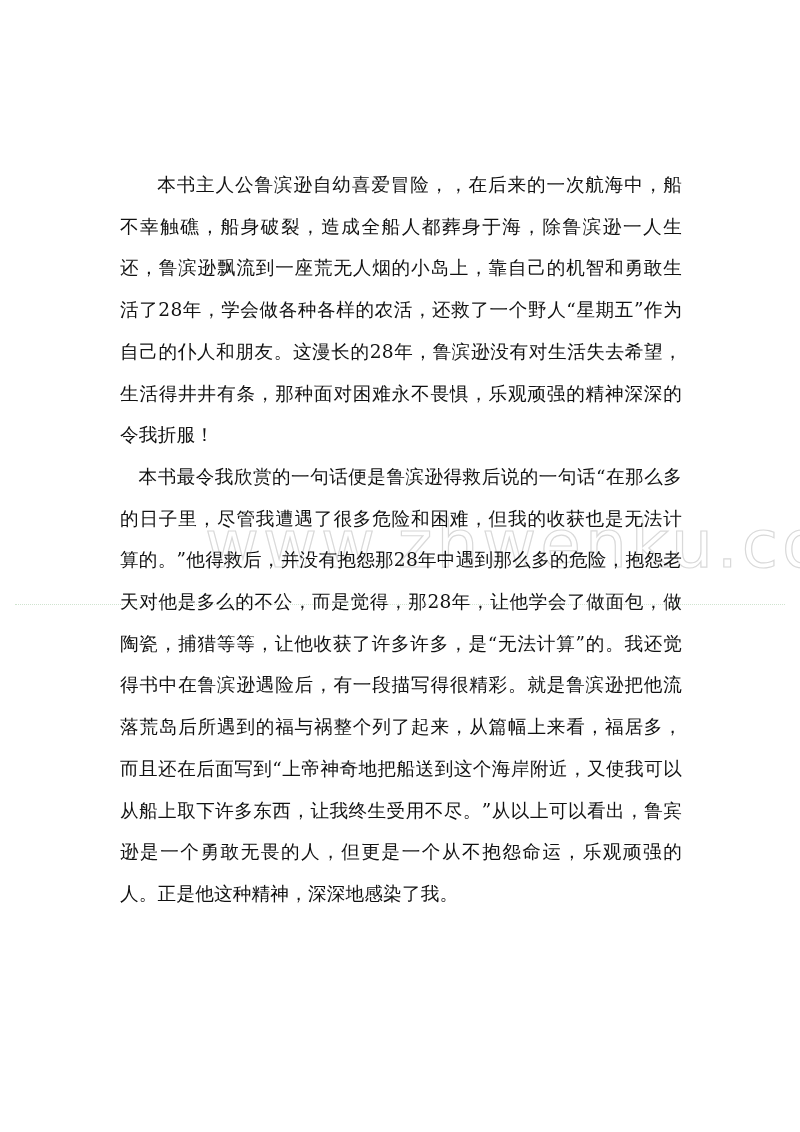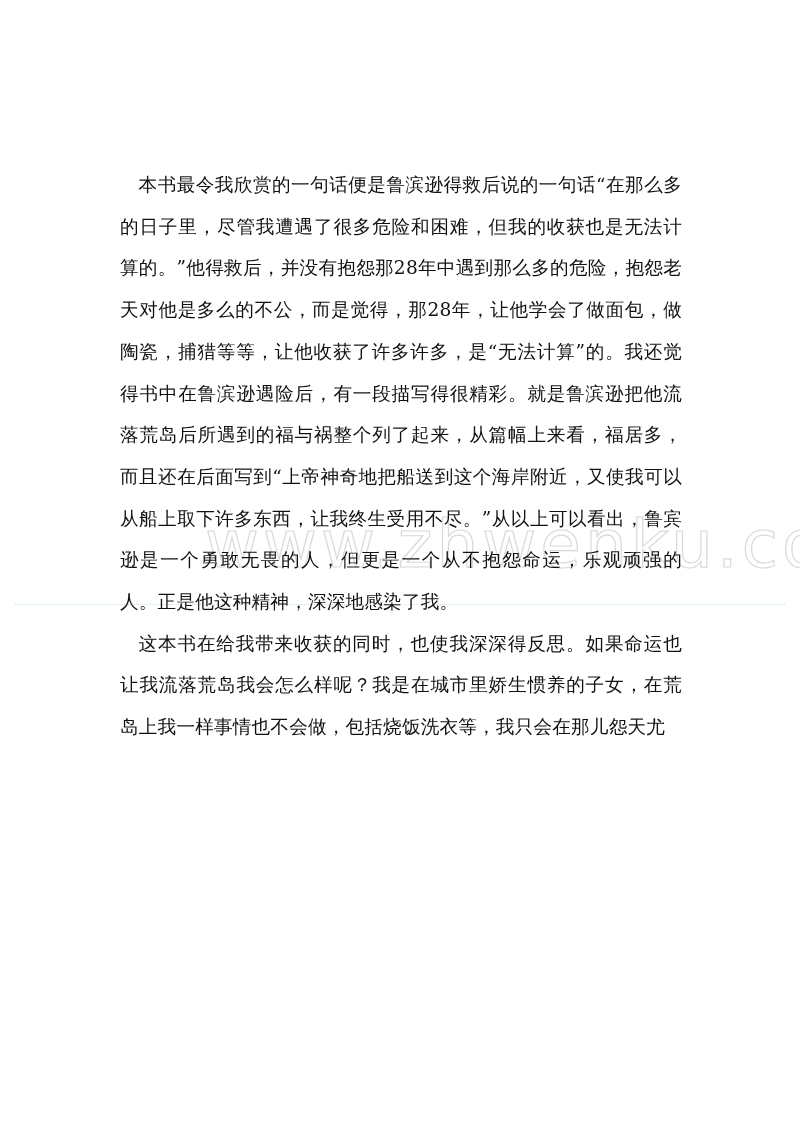--- a/index.html
+++ b/index.html
@@ -75,16 +75,16 @@
   </style>
 </head>
 <body>
 
 <div class="page">
   <div class="guide-line"></div>
   <div class="watermark">www.zhwenku.com</div>
 
 
   <div class="body-text">
+    <p class="para indent-2">本书主人公鲁滨逊自幼喜爱冒险，，在后来的一次航海中，船不幸触礁，船身破裂，造成全船人都葬身于海，除鲁滨逊一人生还，鲁滨逊飘流到一座荒无人烟的小岛上，靠自己的机智和勇敢生活了28年，学会做各种各样的农活，还救了一个野人“星期五”作为自己的仆人和朋友。这漫长的28年，鲁滨逊没有对生活失去希望，生活得井井有条，那种面对困难永不畏惧，乐观顽强的精神深深的令我折服！</p>
     <p class="para indent-1">本书最令我欣赏的一句话便是鲁滨逊得救后说的一句话“在那么多的日子里，尽管我遭遇了很多危险和困难，但我的收获也是无法计算的。”他得救后，并没有抱怨那28年中遇到那么多的危险，抱怨老天对他是多么的不公，而是觉得，那28年，让他学会了做面包，做陶瓷，捕猎等等，让他收获了许多许多，是“无法计算”的。我还觉得书中在鲁滨逊遇险后，有一段描写得很精彩。就是鲁滨逊把他流落荒岛后所遇到的福与祸整个列了起来，从篇幅上来看，福居多，而且还在后面写到“上帝神奇地把船送到这个海岸附近，又使我可以从船上取下许多东西，让我终生受用不尽。”从以上可以看出，鲁宾逊是一个勇敢无畏的人，但更是一个从不抱怨命运，乐观顽强的人。正是他这种精神，深深地感染了我。</p>
-    <p class="para indent-1">这本书在给我带来收获的同时，也使我深深得反思。如果命运也让我流落荒岛我会怎么样呢？我是在城市里娇生惯养的子女，在荒岛上我一样事情也不会做，包括烧饭洗衣等，我只会在那儿怨天尤</p>
   </div>
 </div>
 
 </body></html>

